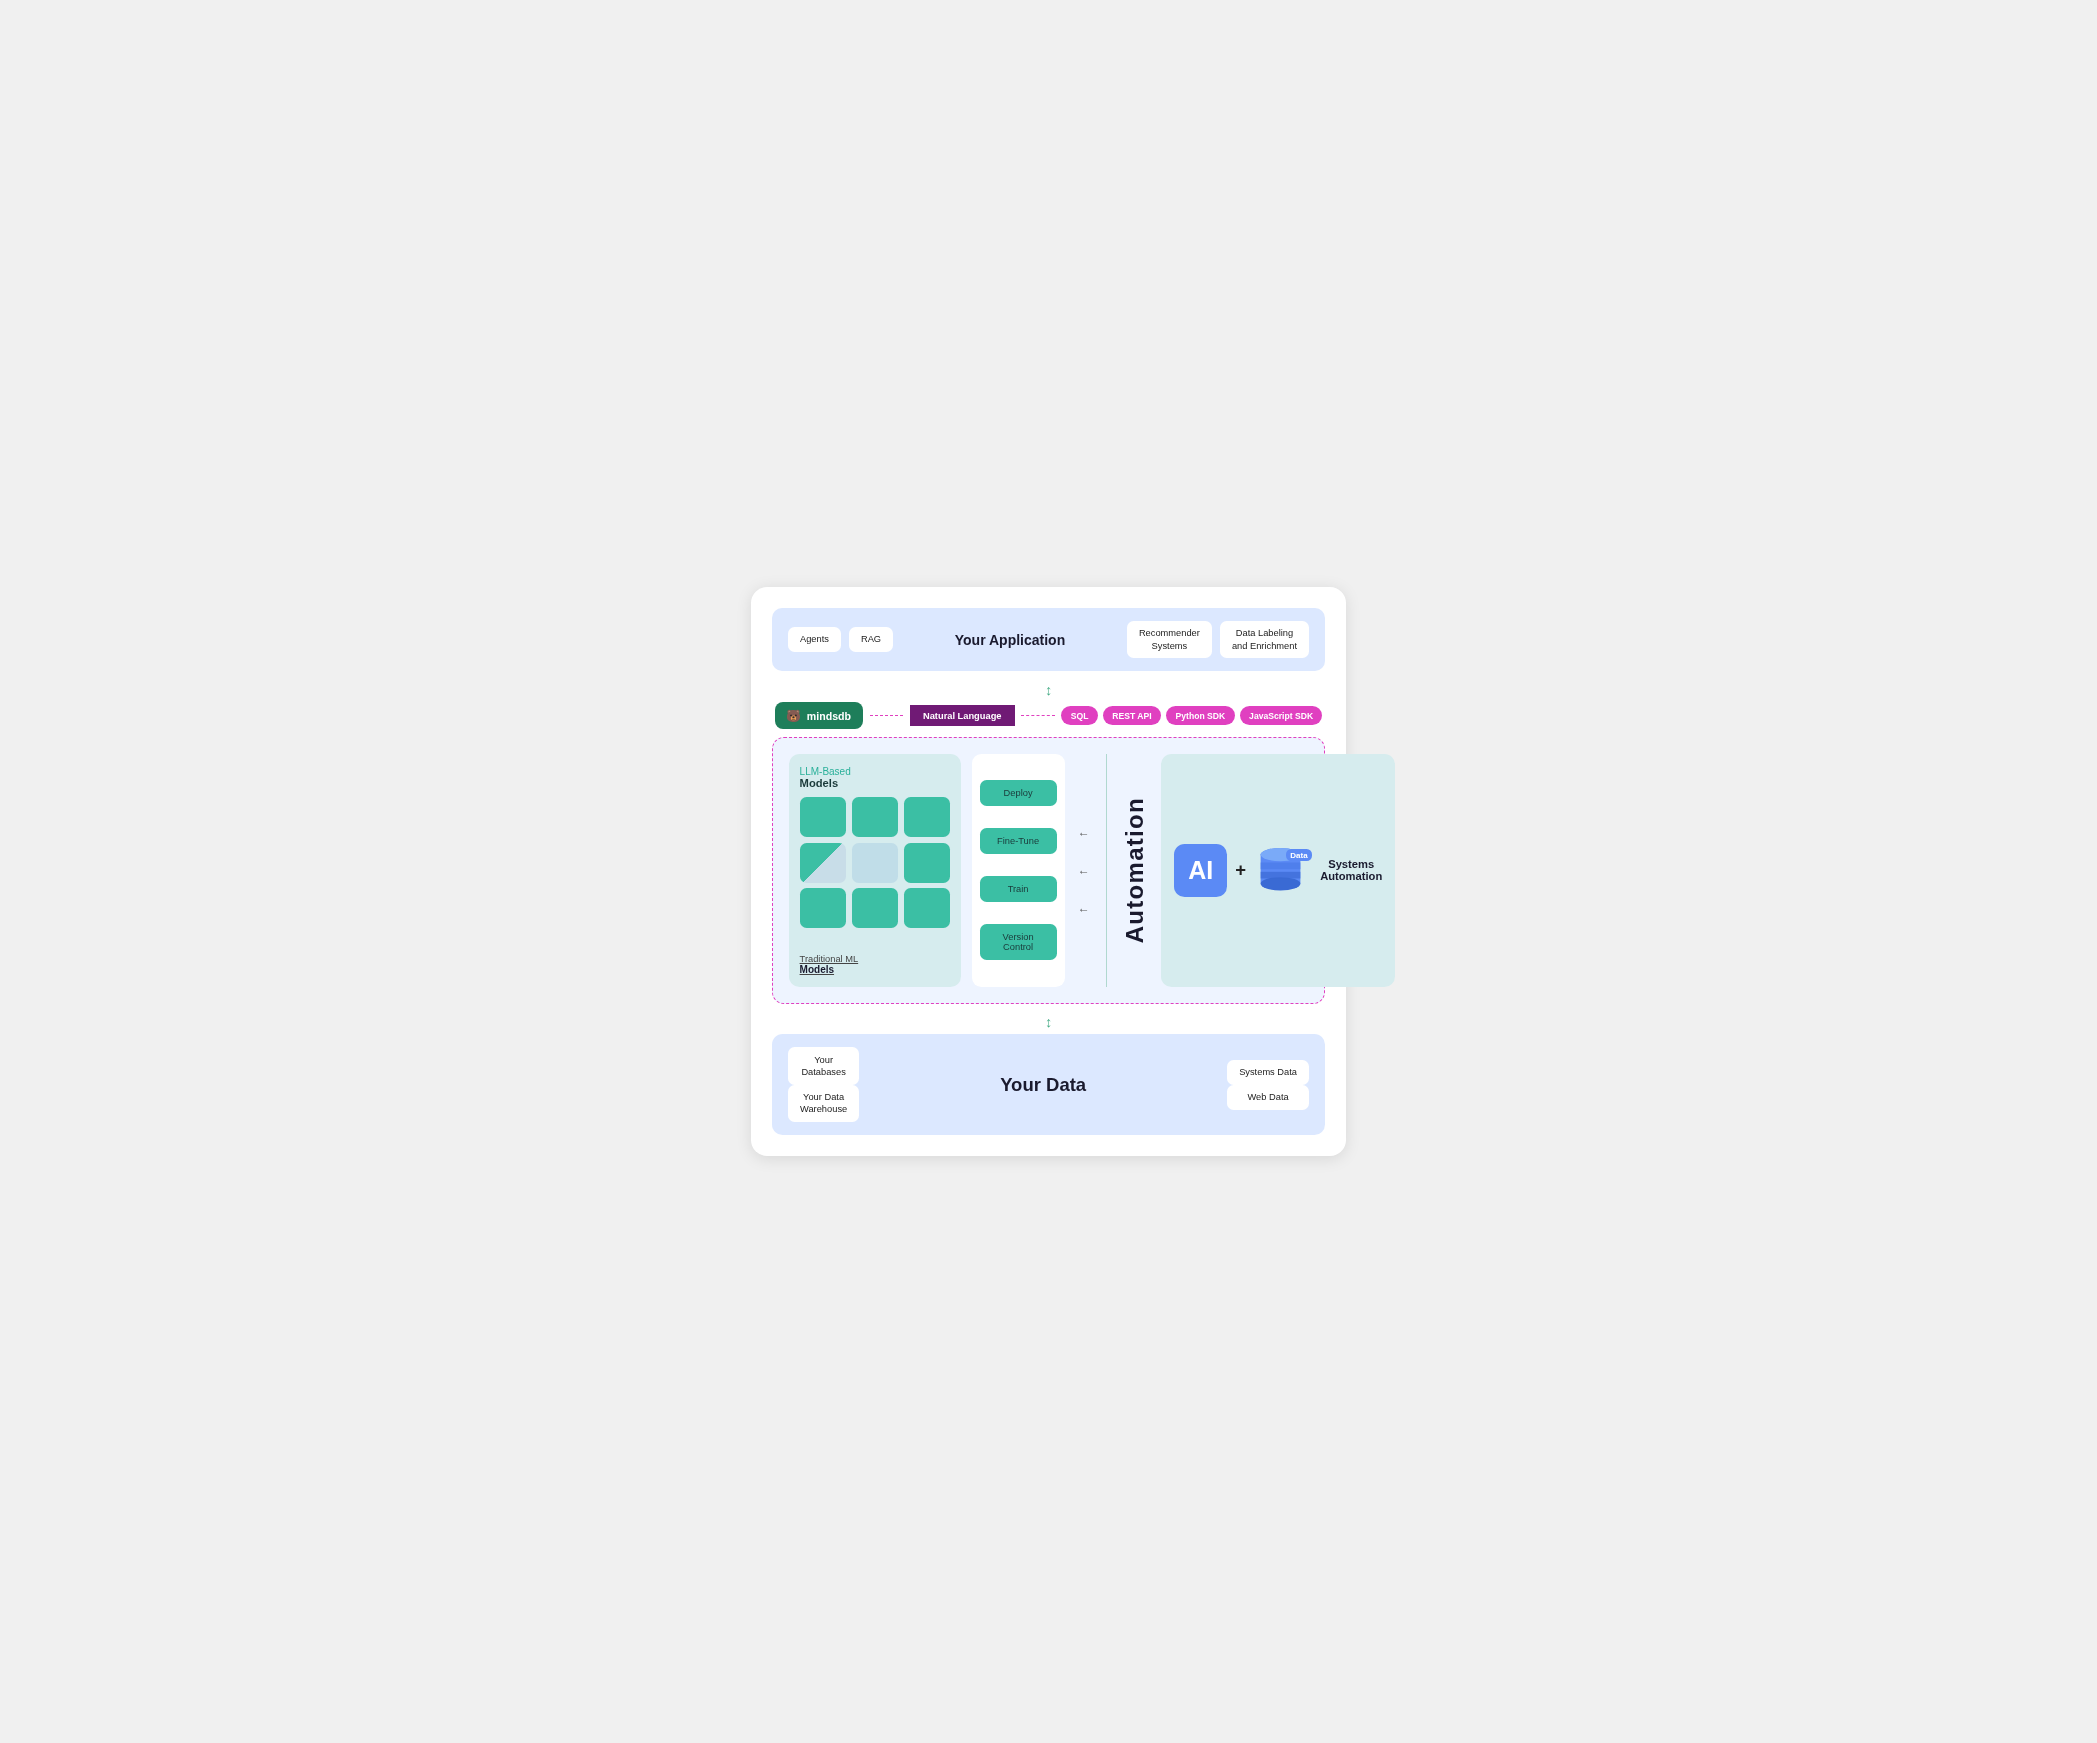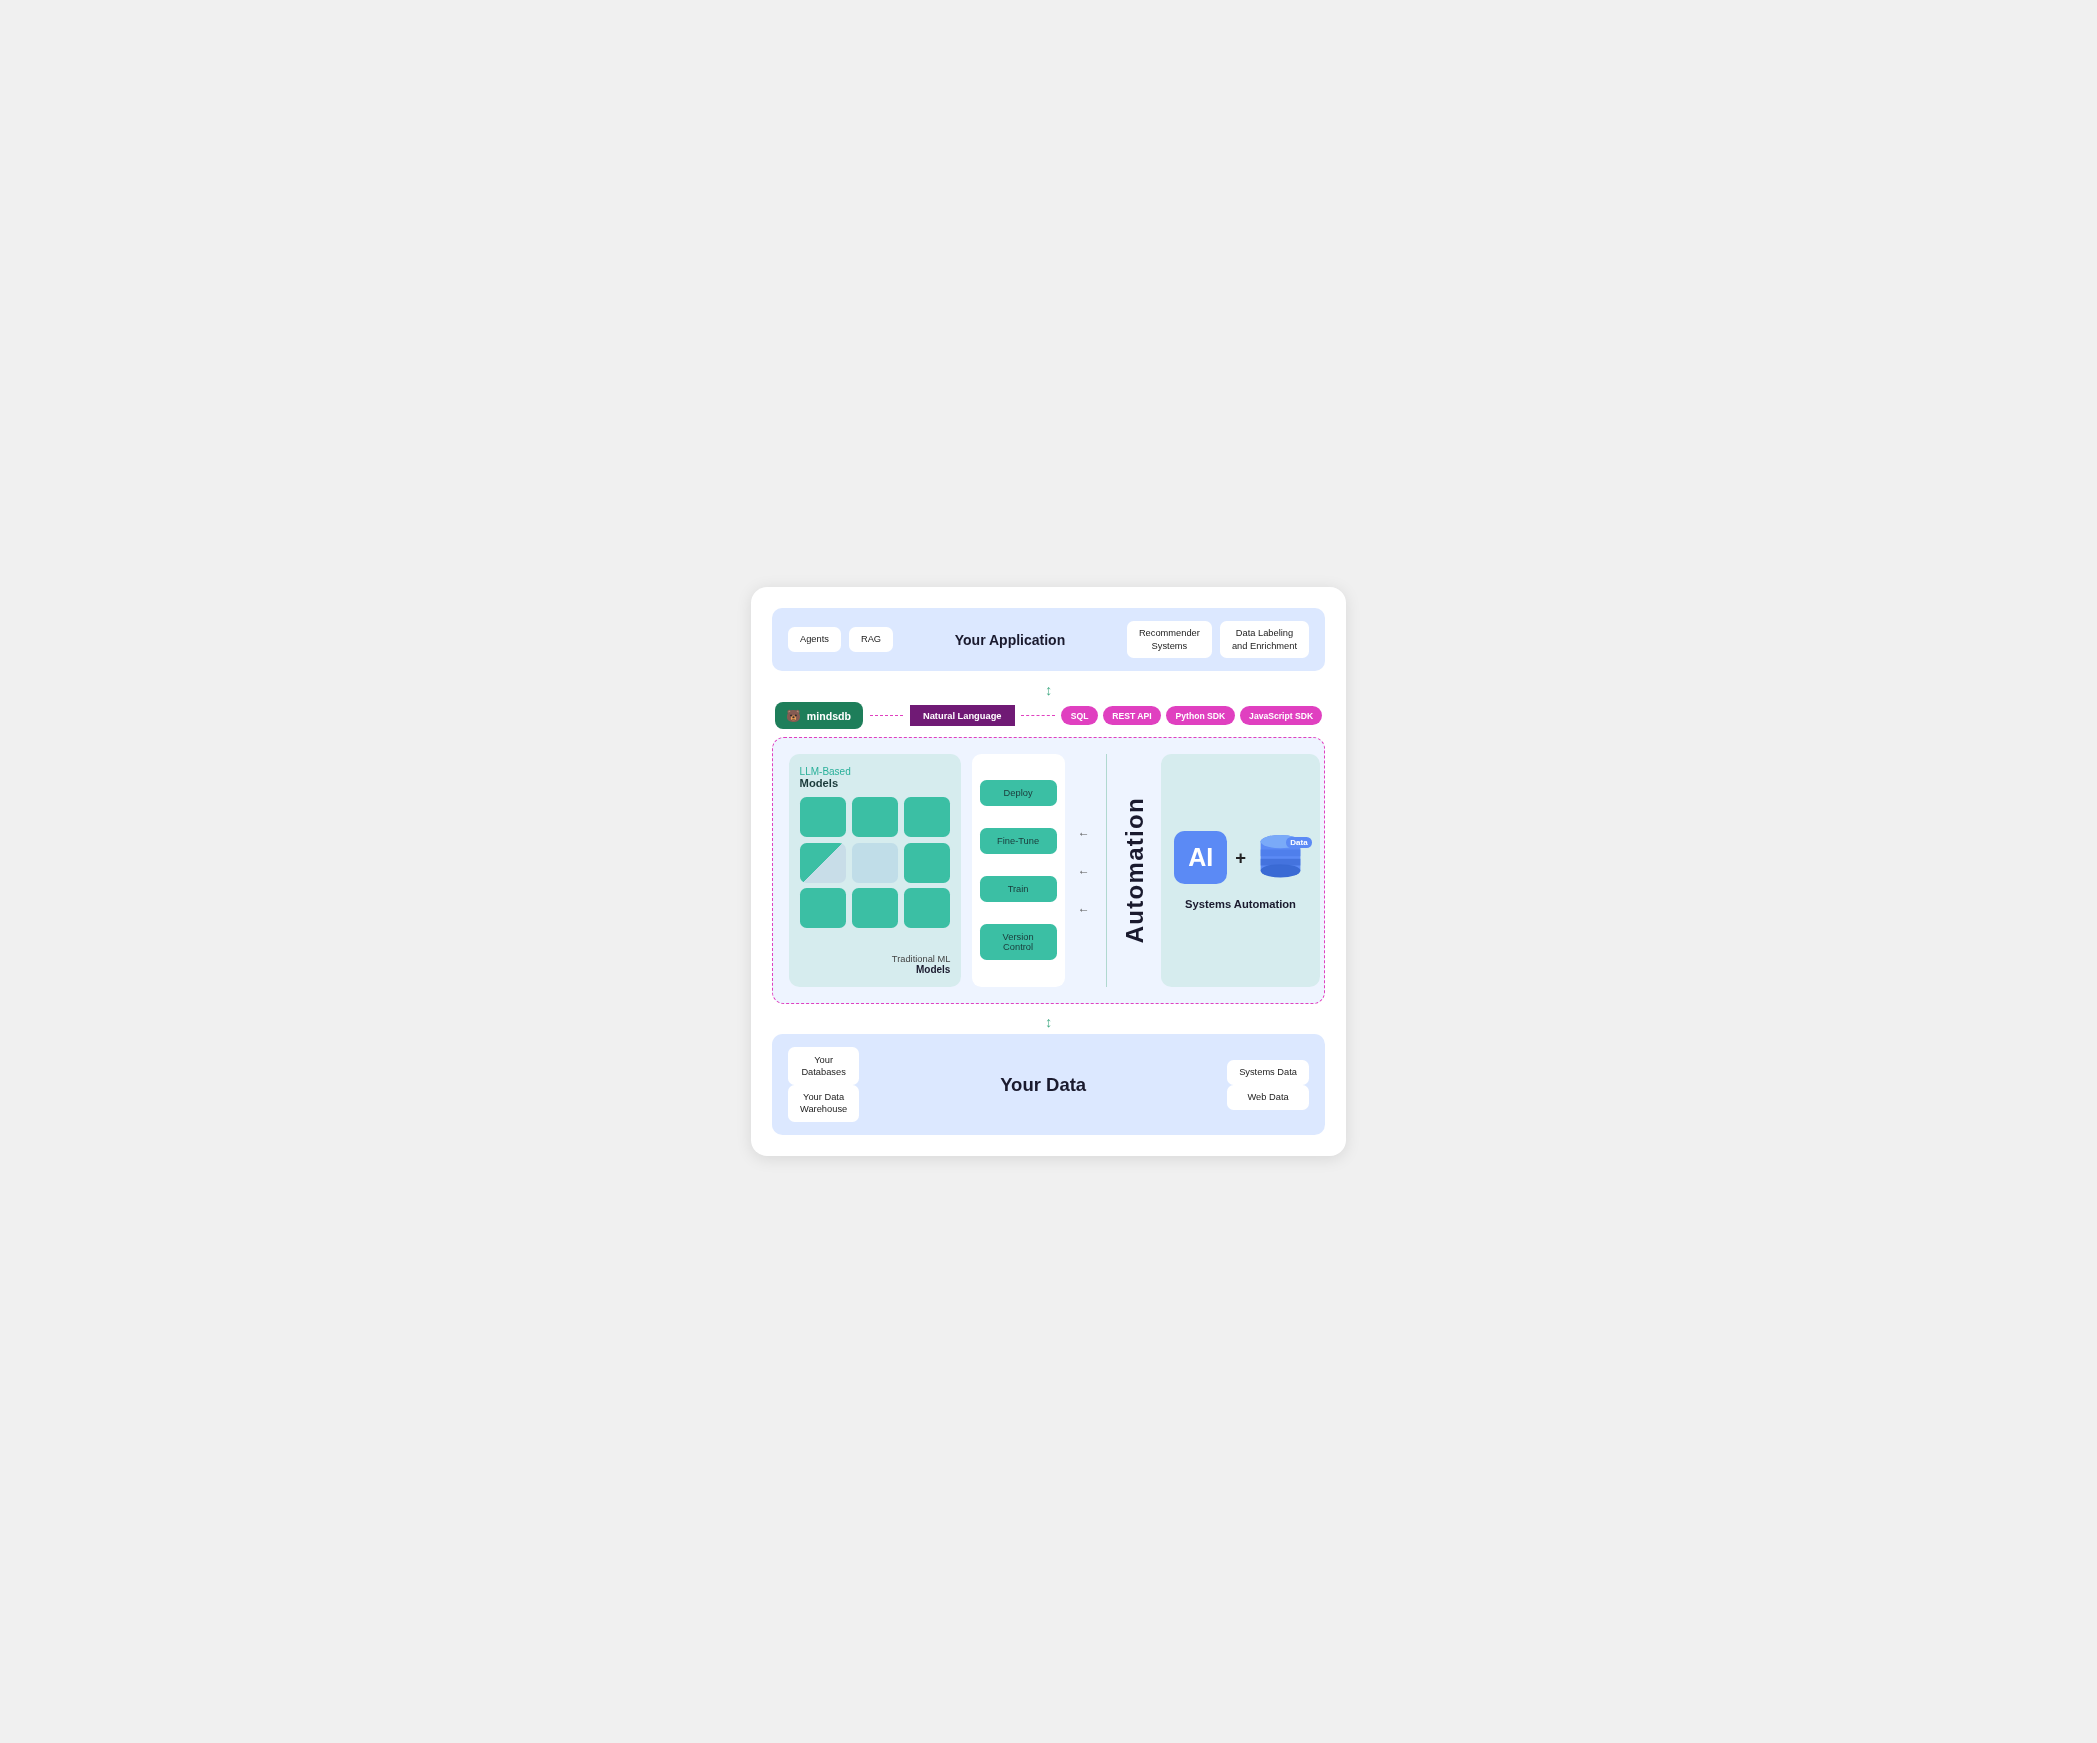--- a/index.html
+++ b/index.html
@@ -164,22 +164,23 @@
     }
     .model-cell.lighter {
       background: #b0e8de;
     }
     .model-cell.diagonal {
       background: linear-gradient(135deg, #3bbfa4 50%, #c8dde8 50%);
     }
     .models-label-bottom {
       font-size: 9.3px;
       color: #444;
-      text-align: right;
+      text-align: left;
       margin-top: 15px;
+      text-decoration: underline;
     }
     .models-label-bottom strong {
       font-weight: 800;
       font-size: 10px;
       color: #1a1a2e;
       display: block;
     }
 
     
     .actions-section {
@@ -239,21 +240,20 @@
       letter-spacing: 1.3px;
     }
 
     
     .workflow-section {
       flex: 1;
       background: #d6ecee;
       border-radius: 10.6px;
       padding: 16px 13.2px;
       display: flex;
-      flex-direction: column;
       align-items: center;
       justify-content: center;
       gap: 13.2px;
     }
     .ai-data-box {
       display: flex;
       align-items: center;
       gap: 8px;
     }
     .ai-box {

